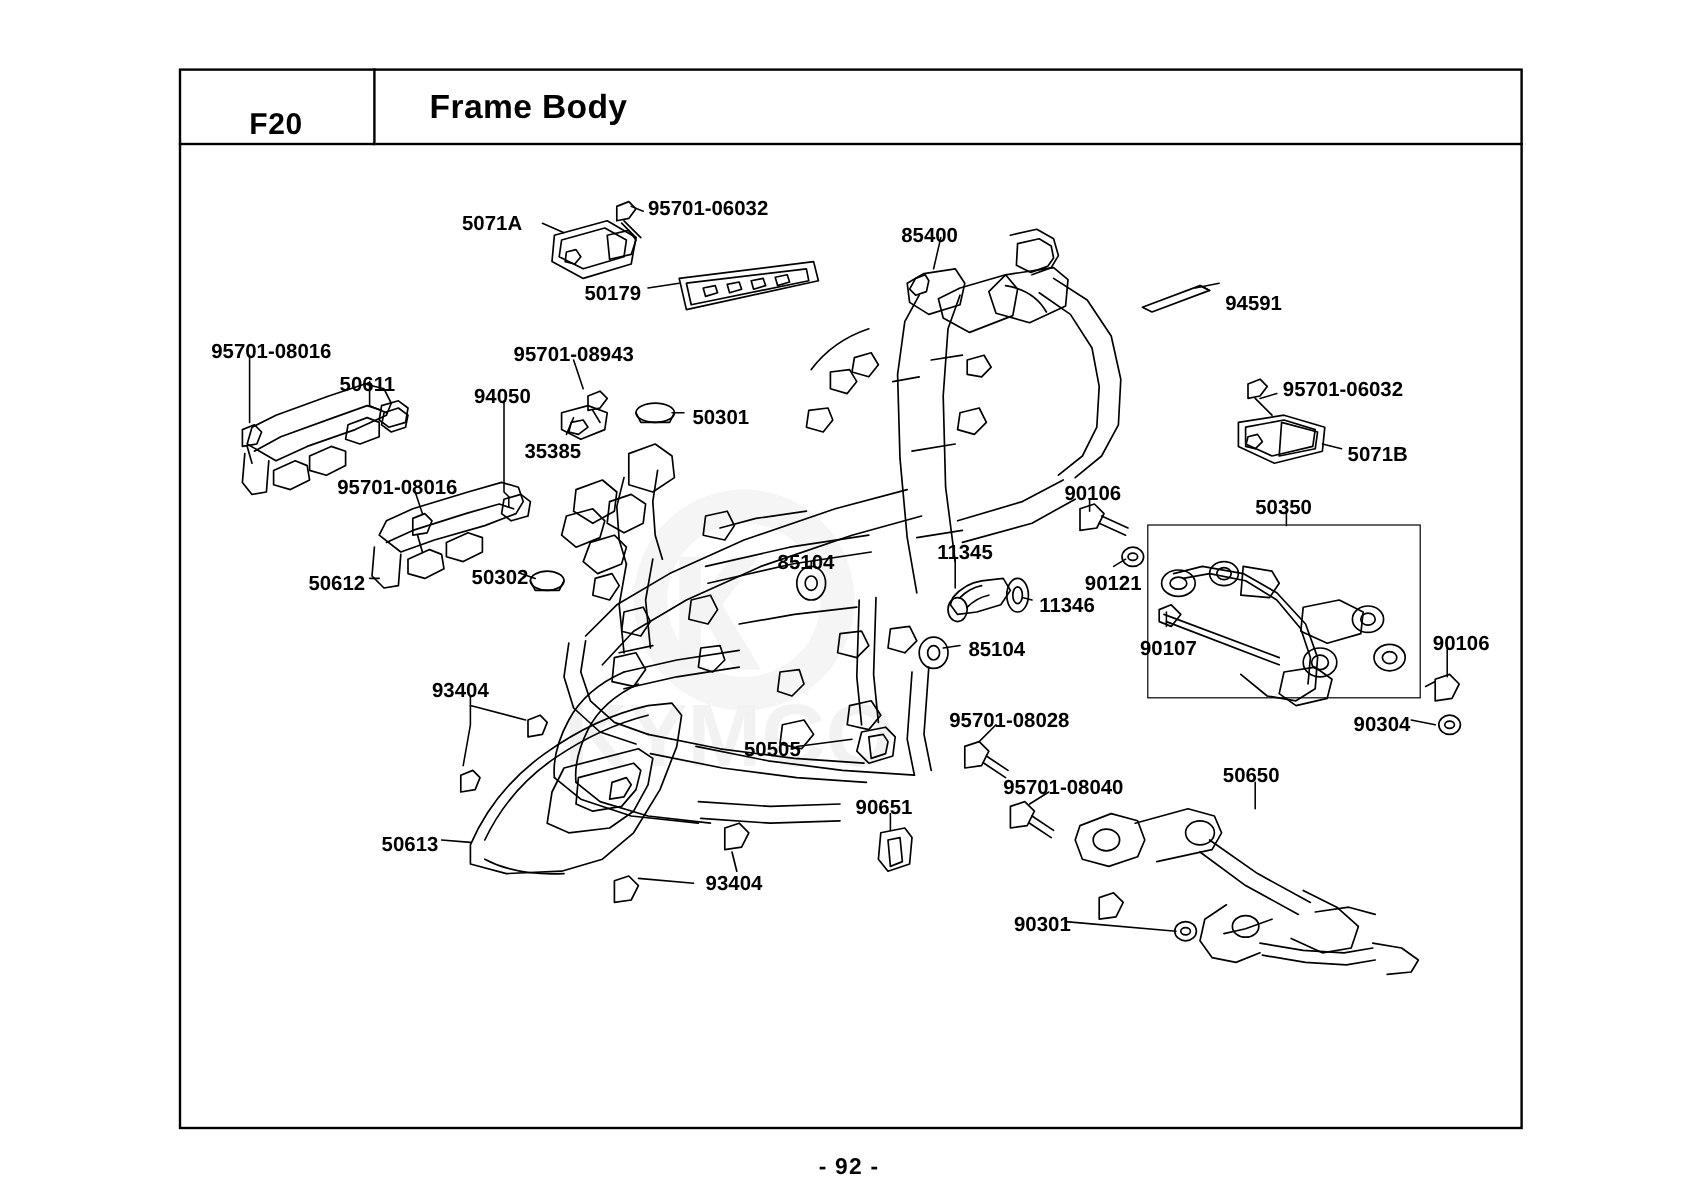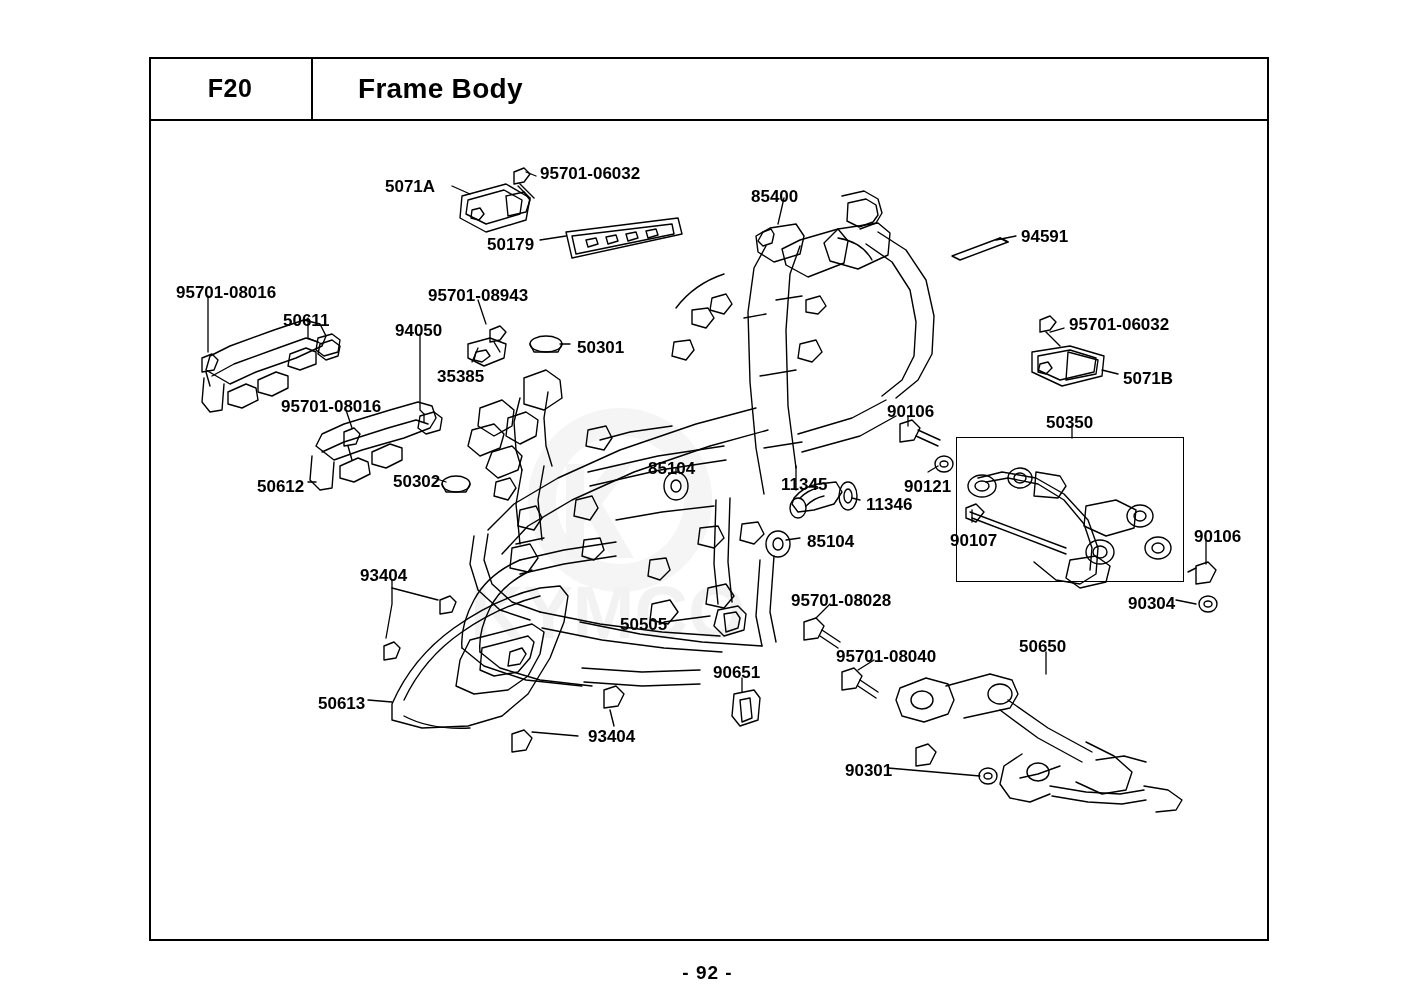--- a/index.html
+++ b/index.html
@@ -1,19 +1,19 @@
 <!DOCTYPE html>
 <html><head>
 <meta charset="utf-8">
 <style>
   html,body{margin:0;padding:0;background:#ffffff;}
   body{width:1415px;height:1000px;position:relative;font-family:"Liberation Sans",sans-serif;color:#000;overflow:hidden;}
   #sheet{position:absolute;left:0;top:0;width:1415px;height:1000px;}
   .frame-outer{position:absolute;left:149px;top:57px;width:1120px;height:884px;border:2px solid #000;box-sizing:border-box;}
-  .hdr-cell{position:absolute;left:149px;top:57px;width:164px;height:64px;border-right:2px solid #000;border-bottom:2px solid #000;box-sizing:border-box;display:flex;align-items:center;justify-content:center;}
+  .hdr-cell{position:absolute;left:149px;top:57px;width:164px;height:64px;border-right:2px solid #000;border-bottom:2px solid #000;box-sizing:border-box;display:flex;align-items:flex-end;justify-content:center;}
   .hdr-code{font-size:25px;font-weight:bold;letter-spacing:.5px;}
   .hdr-title{position:absolute;left:358px;top:73px;font-size:28px;font-weight:bold;letter-spacing:.3px;}
   .hdr-rule{position:absolute;left:313px;top:119px;width:956px;height:2px;background:#000;}
   .page-num{position:absolute;left:0;top:950px;width:1415px;text-align:center;font-size:19px;font-weight:bold;letter-spacing:1px;margin-top:12px;}
   .lbl{position:absolute;font-size:17px;font-weight:bold;white-space:nowrap;line-height:1;}
   .wm{position:absolute;left:470px;top:400px;width:420px;height:260px;opacity:.10;pointer-events:none;}
   svg.art{position:absolute;left:0;top:0;width:1415px;height:1000px;pointer-events:none;}
   .box50350{position:absolute;left:956px;top:437px;width:228px;height:145px;border:1.6px solid #000;box-sizing:border-box;}
 </style>
 </head>
@@ -361,34 +361,34 @@
     </g>
   </svg>
 
   <div class="box50350"></div>
 
   <div id="callout-layer">
       <div class="lbl" style="left: 385px; top: 178px;">5071A</div>
       <div class="lbl" style="left: 540px; top: 165px;">95701-06032</div>
       <div class="lbl" style="left: 487px; top: 236px;">50179</div>
       <div class="lbl" style="left: 751px; top: 188px;">85400</div>
-      <div class="lbl" style="left: 1021px; top: 228px;">94591</div>
+      <div class="lbl" style="left: 1021px; top: 244px;">94591</div>
       <div class="lbl" style="left: 176px; top: 284px;">95701-08016</div>
       <div class="lbl" style="left: 283px; top: 312px;">50611</div>
       <div class="lbl" style="left: 428px; top: 287px;">95701-08943</div>
       <div class="lbl" style="left: 395px; top: 322px;">94050</div>
       <div class="lbl" style="left: 577px; top: 339px;">50301</div>
       <div class="lbl" style="left: 437px; top: 368px;">35385</div>
       <div class="lbl" style="left: 1069px; top: 316px;">95701-06032</div>
       <div class="lbl" style="left: 1123px; top: 370px;">5071B</div>
       <div class="lbl" style="left: 281px; top: 398px;">95701-08016</div>
       <div class="lbl" style="left: 257px; top: 478px;">50612</div>
       <div class="lbl" style="left: 393px; top: 473px;">50302</div>
       <div class="lbl" style="left: 648px; top: 460px;">85104</div>
-      <div class="lbl" style="left: 781px; top: 476px;">11345</div>
+      <div class="lbl" style="left: 781px; top: 452px;">11345</div>
       <div class="lbl" style="left: 866px; top: 496px;">11346</div>
       <div class="lbl" style="left: 807px; top: 533px;">85104</div>
       <div class="lbl" style="left: 887px; top: 403px;">90106</div>
       <div class="lbl" style="left: 904px; top: 478px;">90121</div>
       <div class="lbl" style="left: 1046px; top: 414px;">50350</div>
       <div class="lbl" style="left: 950px; top: 532px;">90107</div>
       <div class="lbl" style="left: 1194px; top: 528px;">90106</div>
       <div class="lbl" style="left: 1128px; top: 595px;">90304</div>
       <div class="lbl" style="left: 360px; top: 567px;">93404</div>
       <div class="lbl" style="left: 318px; top: 695px;">50613</div>

